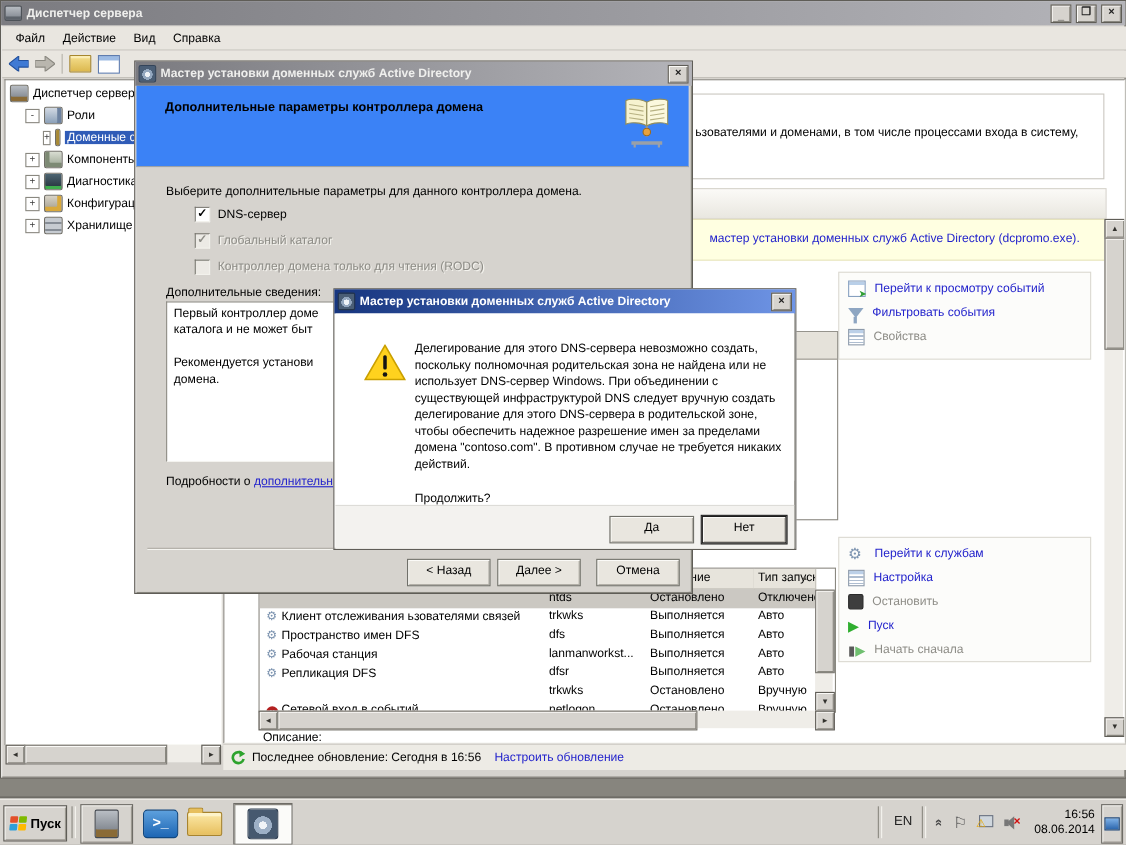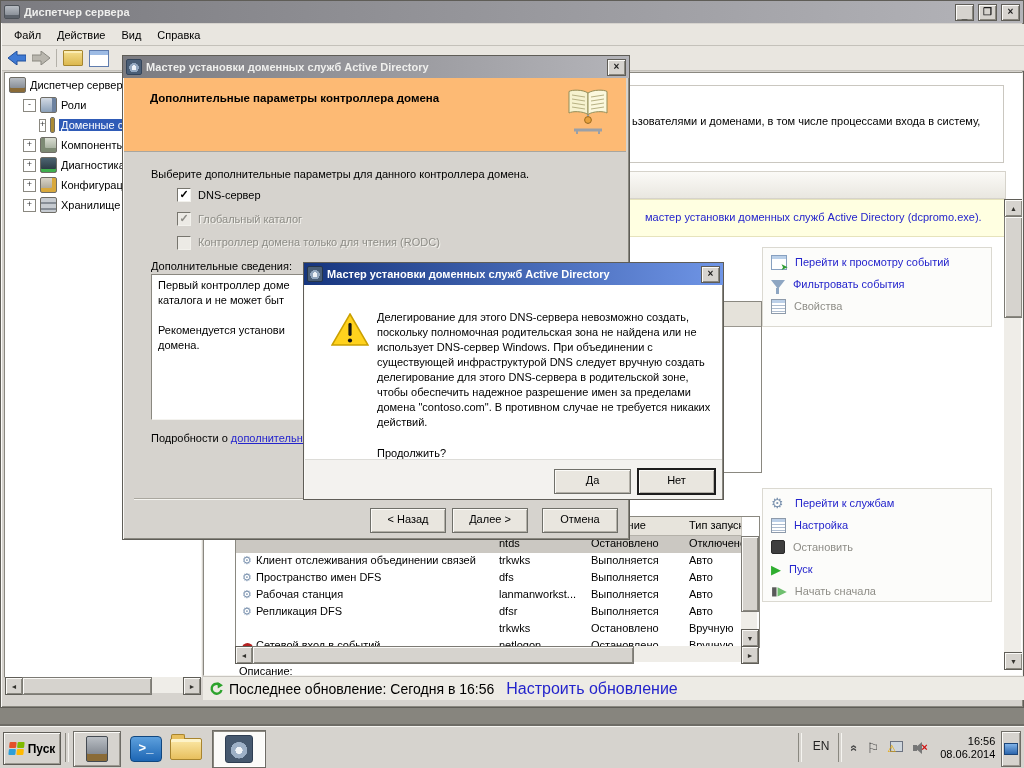--- a/index.html
+++ b/index.html
@@ -191,21 +191,21 @@
       <div class="abs th" style="left:351px;top:0;width:94px">Состояние</div>
       <div class="abs th" style="left:449px;top:0;width:52px">Тип запуска</div>
       <span class="abs" style="left:492px;top:5px;font-size:7px;color:#55534d">▲</span>
 
       <div class="abs" style="left:0;top:19px;width:505px;height:17px;background:#cbc8c2">
         <span class="abs td" style="left:259px;width:86px">ntds</span>
         <span class="abs td" style="left:351px;width:92px">Остановлено</span>
         <span class="abs td" style="left:449px;width:54px">Отключено</span>
       </div>
       <div class="abs" style="left:0;top:36px;width:505px;height:17px">
-        <span class="abs td" style="left:2px;width:250px"><span class="gear">⚙</span><span>Клиент отслеживания объединении связей</span></span>
+        <span class="abs td" style="left:2px;width:250px"><span class="gear">⚙</span><span>Клиент отслеживания ьзователями связей</span></span>
         <span class="abs td" style="left:259px;width:86px">trkwks</span>
         <span class="abs td" style="left:351px;width:92px">Выполняется</span>
         <span class="abs td" style="left:449px;width:54px">Авто</span>
       </div>
       <div class="abs" style="left:0;top:53px;width:505px;height:17px">
         <span class="abs td" style="left:2px;width:250px"><span class="gear">⚙</span><span>Пространство имен DFS</span></span>
         <span class="abs td" style="left:259px;width:86px">dfs</span>
         <span class="abs td" style="left:351px;width:92px">Выполняется</span>
         <span class="abs td" style="left:449px;width:54px">Авто</span>
       </div>
@@ -252,33 +252,33 @@
       <span class="abs sbthumb" style="left:0;top:17px;width:17px;height:100px"></span>
       <span class="abs sbbtn" style="left:0;top:453px;width:17px;height:16px">▼</span>
     </div>
   </div>
 
   <div class="abs" style="left:202px;top:675px;width:818px;height:23px;background:#edebe5;border-top:1px solid #c8c5bf;display:flex;align-items:center;gap:6px;padding-left:6px">
     <svg width="14" height="14">
       <path d="M11.5 3.5 A5 5 0 1 0 12.5 8" fill="none" stroke="#2da32d" stroke-width="2.4"></path>
       <polygon points="8.5,0 14,3.2 8.8,6.4" fill="#2da32d"></polygon>
     </svg>
-    <span style="font-size:14px">Последнее обновление: Сегодня в 16:56</span>
-    <span class="link" style="font-size:16px;margin-left:6px">Настроить обновление</span>
+    <span style="font-size:11px">Последнее обновление: Сегодня в 16:56</span>
+    <span class="link" style="font-size:11px;margin-left:6px">Настроить обновление</span>
   </div>
 </div>
 
 <div class="abs raised" id="wizard" style="left:122px;top:55px;width:506px;height:483px;z-index:10">
   <div class="tb tb-inactive">
     <span style="width:14px;height:14px;border-radius:2px;background:radial-gradient(circle at 50% 55%, #eef2f7 0 23%, #93a7bf 24% 45%, #4a5e76 46% 100%);border:1px solid #33445a"></span>
     <span class="cap">Мастер установки доменных служб Active Directory</span>
     <span class="ctl">×</span>
   </div>
 
-  <div class="abs" style="left:1px;top:22px;width:502px;height:73px;background:#fdba74;border-bottom:1px solid #a9a69f">
+  <div class="abs" style="left:1px;top:22px;width:502px;height:73px;background:#3b82f6;border-bottom:1px solid #a9a69f">
     <div class="abs" style="left:26px;top:14px;font-weight:bold;font-size:11.5px">Дополнительные параметры контроллера домена</div>
     <svg class="abs" style="right:14px;top:8px" width="48" height="52" viewBox="0 0 48 52">
       <path d="M24 7 C19 3.5 8 3.5 5 5.5 L5 27 C8 25 19 25 24 28.5 Z" fill="#f6f2cf" stroke="#938d58" stroke-width="1"></path>
       <path d="M24 7 C29 3.5 40 3.5 43 5.5 L43 27 C40 25 29 25 24 28.5 Z" fill="#fbf8dd" stroke="#938d58" stroke-width="1"></path>
       <g stroke="#b7b183" stroke-width="1">
         <path d="M8 9 L21 11 M8 13 L21 15 M8 17 L21 19 M8 21 L21 23"></path>
         <path d="M27 11 L40 9 M27 15 L40 13 M27 19 L40 17 M27 23 L40 21"></path>
       </g>
       <path d="M24 29 L24 38" stroke="#9aa0a8" stroke-width="2"></path>
       <circle cx="24" cy="34" r="3.4" fill="#e8a13d" stroke="#9c6b1e"></circle>

